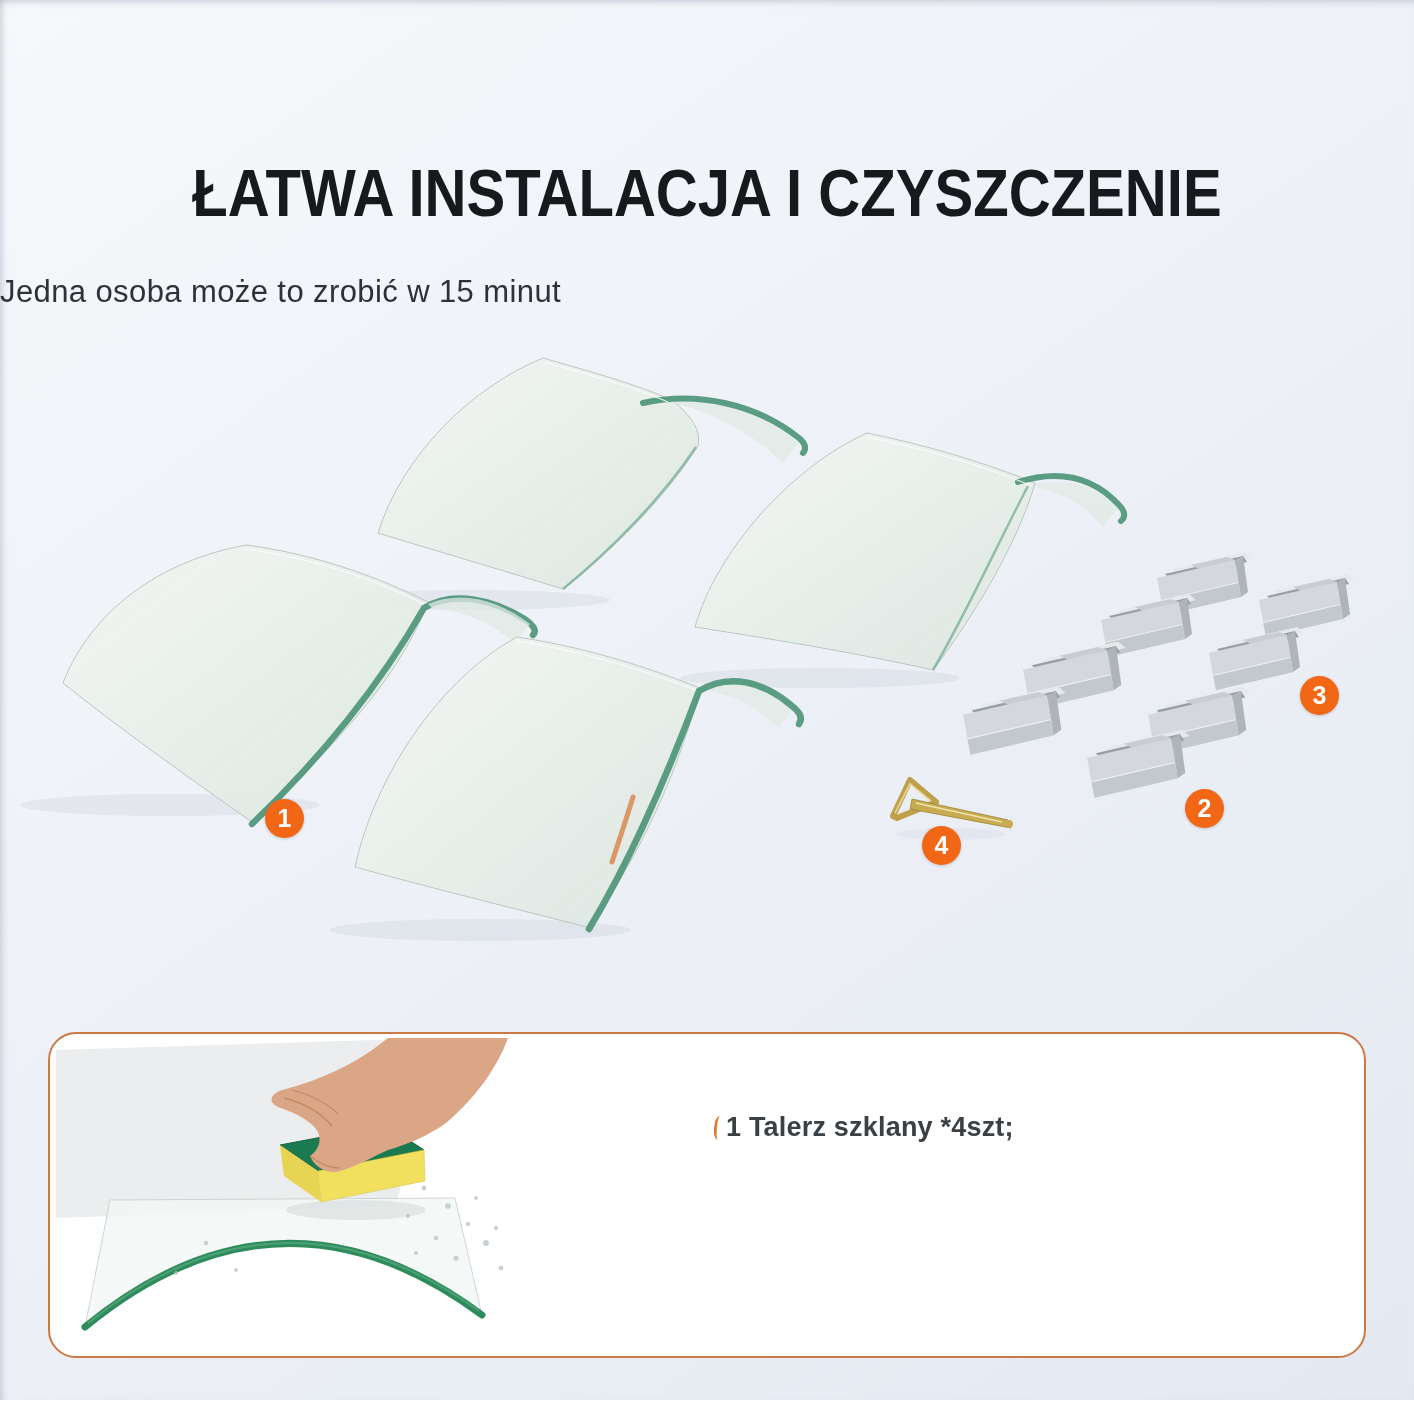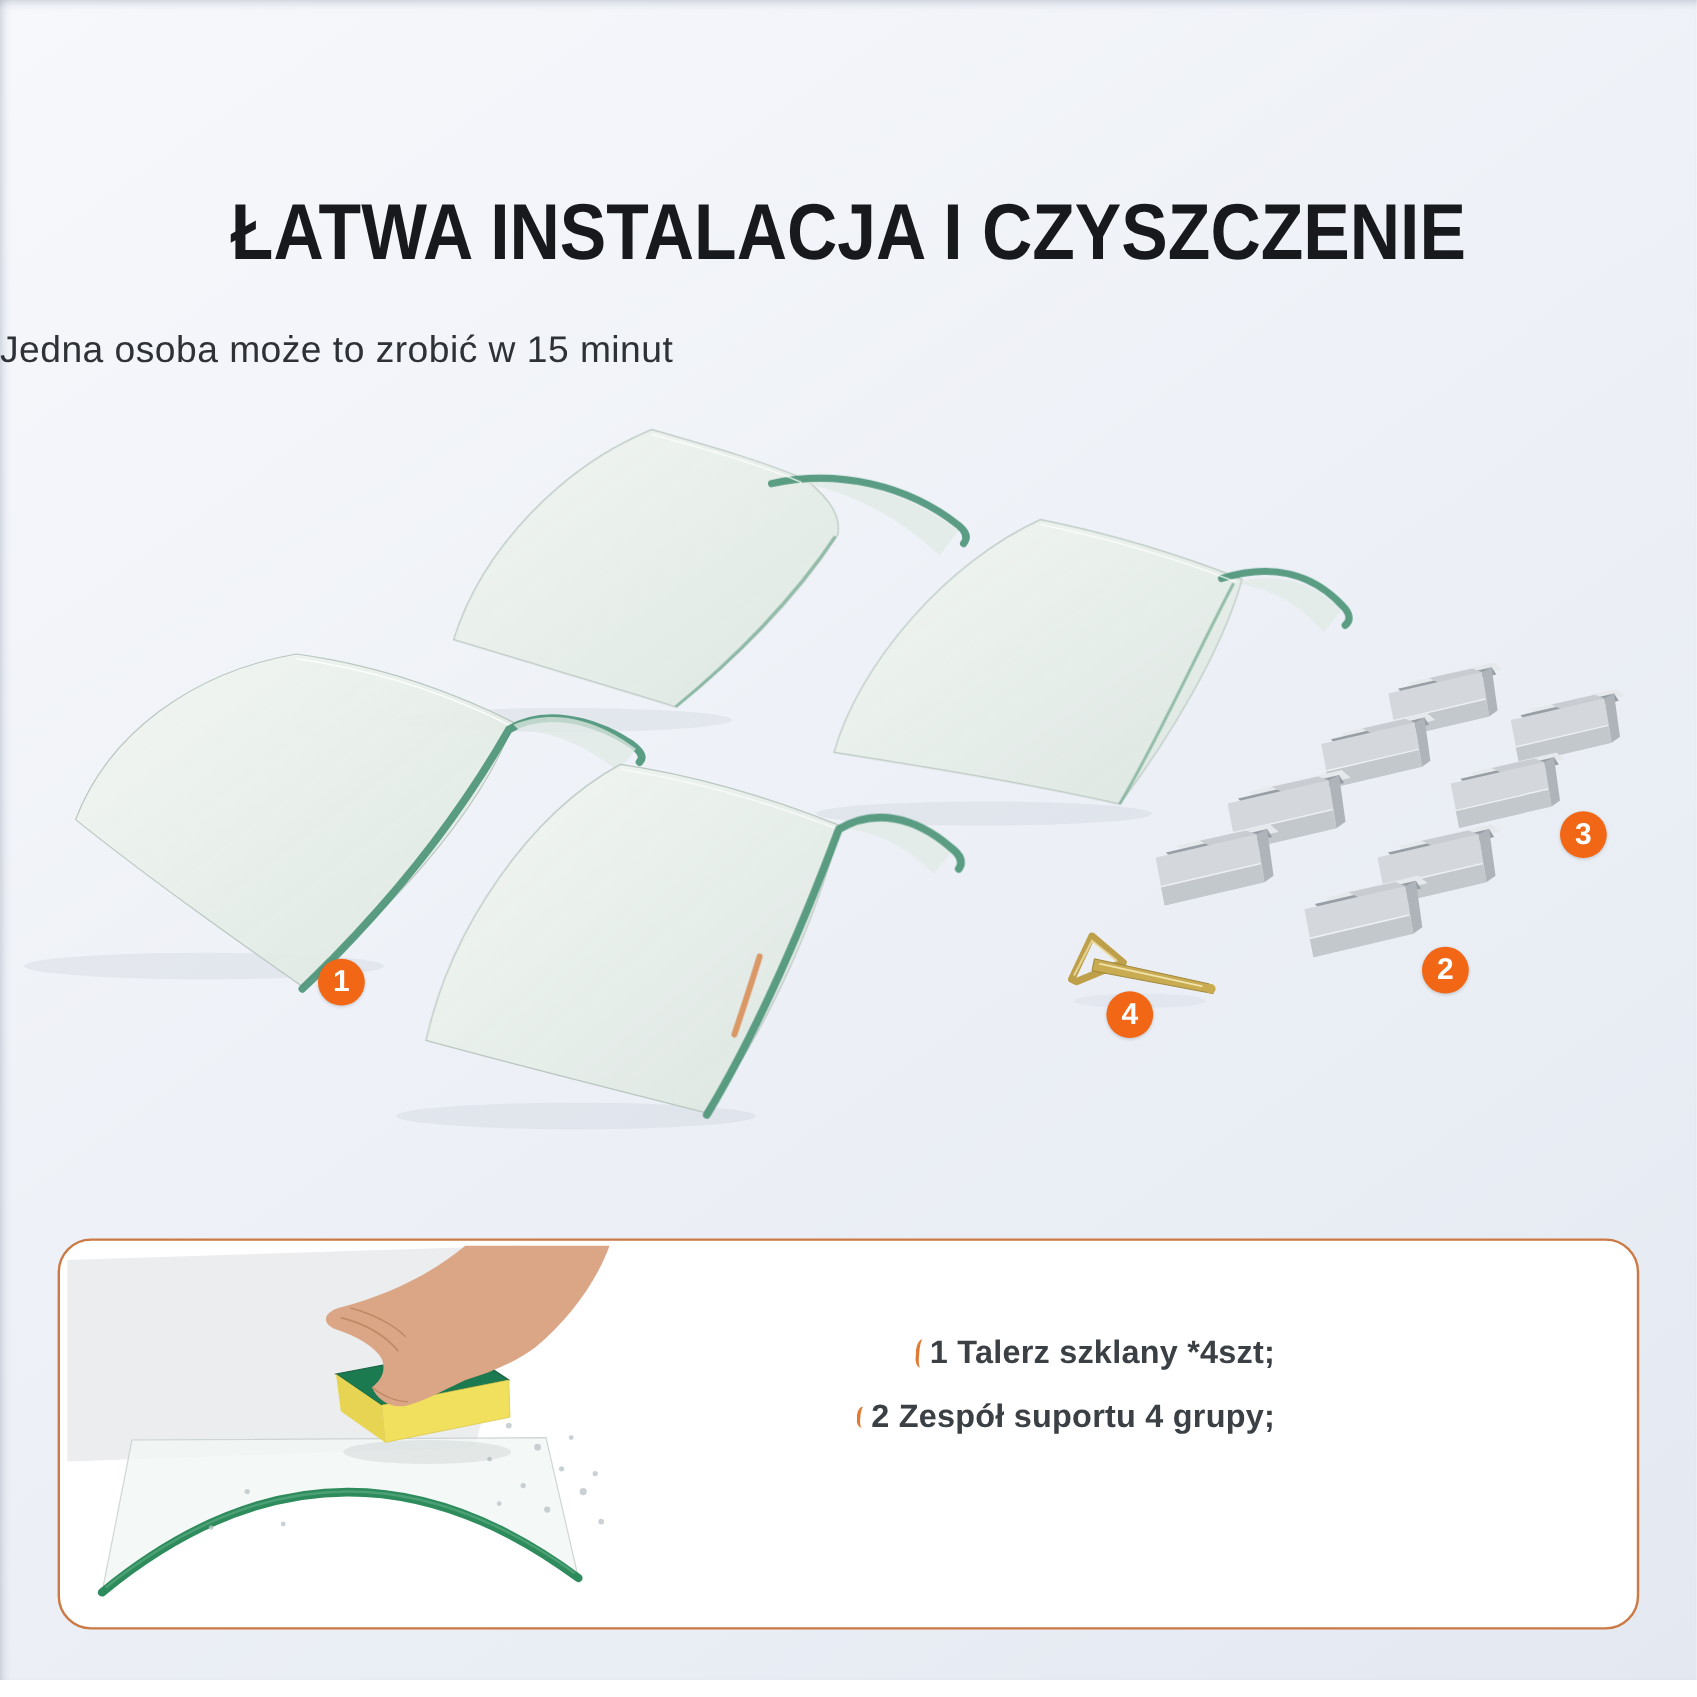--- a/index.html
+++ b/index.html
@@ -32,21 +32,21 @@
     box-shadow:0 1px 3px rgba(0,0,0,.18);
   }
   .badge-1{left:265px;top:799px;} .badge-2{left:1185px;top:789px;}
   .badge-3{left:1300px;top:676px;} .badge-4{left:922px;top:826px;}
   .bottom-panel{
     position:absolute;left:48px;top:1032px;width:1318px;height:326px;
     background:#ffffff;border:2px solid var(--panel-border);border-radius:28px;
     box-sizing:border-box;overflow:hidden;
   }
   .photo{position:absolute;left:6px;top:4px;width:660px;height:300px;}
-  .parts-list{position:absolute;left:666px;top:78px;display:flex;flex-direction:column;gap:22px;align-items:flex-end;}
+  .parts-list{position:absolute;left:666px;top:78px;display:flex;flex-direction:column;gap:22px;}
   .part-row{position:relative;height:31px;display:flex;align-items:center;padding-left:10px;}
   .part-text{font-size:27px;font-weight:600;color:var(--list-text);letter-spacing:.2px;white-space:nowrap;}
   .part-row.muted .part-text{color:var(--list-muted);font-weight:500;}
   .tick{
     position:absolute;left:-2px;top:4px;width:7px;height:24px;
     border-left:3.5px solid var(--tick-orange);border-radius:60% / 50%;
     transform:rotate(5deg);
   }
   .tick.small{height:18px;top:7px;border-left-width:3px;}
 </style>
@@ -187,19 +187,15 @@
         <path d="M 236 52 C 258 58 272 66 282 76" fill="none" stroke="#C08A66" stroke-width="1.2"></path>
         <path d="M 254 118 C 262 125 274 130 284 130" fill="none" stroke="#C08A66" stroke-width="1.2"></path>
       </g>
     </svg>
 
     <div class="parts-list">
       <div class="part-row">
         <span class="tick"></span>
         <span class="part-text">1 Talerz szklany *4szt;</span>
       </div>
-      <div class="part-row">
-        <span class="tick small"></span>
-        <span class="part-text">2 Zespół suportu 4 grupy;</span>
-      </div>
     </div>
   </div>
 </div>
 
 </body></html>

